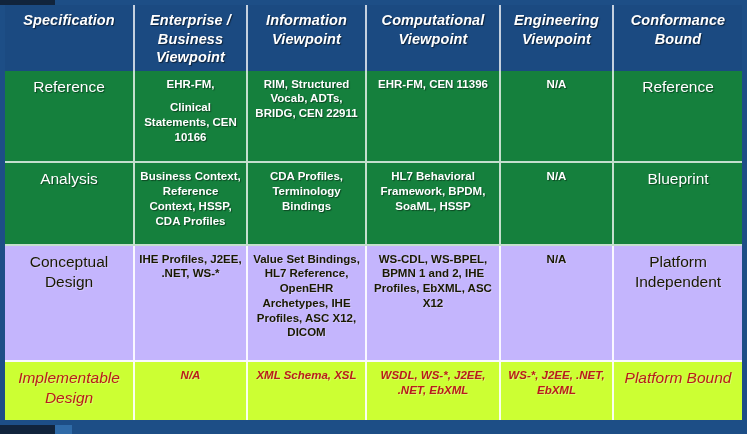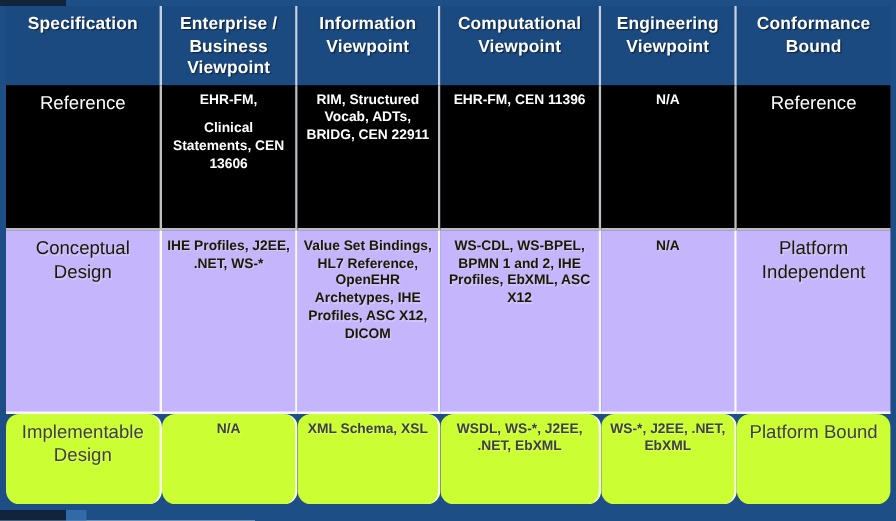--- a/index.html
+++ b/index.html
@@ -68,50 +68,50 @@
     border-bottom: 2px solid rgba(255,255,255,0.75);
     padding: 6px 4px 4px 4px;
     line-height: 1.28;
     box-sizing: border-box;
   }
   table.matrix tr > *:last-child {
     border-right: none;
   }
   table.matrix tr:last-child > * {
     border-bottom: none;
+    font-style: italic;
   }
 
   
   thead th {
     background: #1b4a81;
     color: #ffffff;
     font-weight: bold;
     font-size: 14.5px;
     letter-spacing: 0.1px;
     text-shadow: 1px 1px 1px rgba(0,0,0,0.55);
     vertical-align: middle;
   }
 
   
   tr.row-reference td,
   tr.row-analysis td {
-    background: #000000;
+    background: #15803d;
     color: #ffffff;
     text-shadow: 1px 1px 1px rgba(0,0,0,0.45);
   }
   tr.row-conceptual td {
     background: #c4b5fd;
     color: #1a1a00;
     text-shadow: 1px 1px 0 rgba(255,255,255,0.25);
   }
   tr.row-implementable td {
     background: #ccff33;
-    color: #404040;
+    color: #b91c1c;
     text-shadow: 1px 1px 0 rgba(255,255,255,0.25);
-    border-radius: 11px;
   }
 
   
   tr.row-conceptual td,
   tr.row-implementable td {
     border-right-color: rgba(255,255,255,0.9);
     border-bottom-color: rgba(255,255,255,0.9);
   }
 
   
@@ -185,29 +185,37 @@
     </thead>
 
     <tbody>
 
       <tr class="row-reference">
         <td class="spec-label">Reference</td>
         <td class="vp">
           <span class="cell-lines">
             <span>EHR-FM,</span>
             <span class="cell-gap"></span>
-            <span>Clinical Statements, CEN 13606</span>
+            <span>Clinical Statements, CEN 10166</span>
           </span>
         </td>
         <td class="vp">RIM, Structured Vocab, ADTs, BRIDG, CEN 22911</td>
         <td class="vp">EHR-FM, CEN 11396</td>
         <td class="vp na">N/A</td>
         <td class="conf-label">Reference</td>
       </tr>
 
+      <tr class="row-analysis">
+        <td class="spec-label">Analysis</td>
+        <td class="vp">Business Context, Reference Context, HSSP, CDA Profiles</td>
+        <td class="vp">CDA Profiles, Terminology Bindings</td>
+        <td class="vp">HL7 Behavioral Framework, BPDM, SoaML, HSSP</td>
+        <td class="vp na">N/A</td>
+        <td class="conf-label">Blueprint</td>
+      </tr>
 
       <tr class="row-conceptual">
         <td class="spec-label">Conceptual Design</td>
         <td class="vp">IHE Profiles, J2EE, .NET, WS-*</td>
         <td class="vp">Value Set Bindings, HL7 Reference, OpenEHR Archetypes, IHE Profiles, ASC X12, DICOM</td>
         <td class="vp">WS-CDL, WS-BPEL, BPMN 1 and 2, IHE Profiles, EbXML, ASC X12</td>
         <td class="vp na">N/A</td>
         <td class="conf-label">Platform Independent</td>
       </tr>
 

